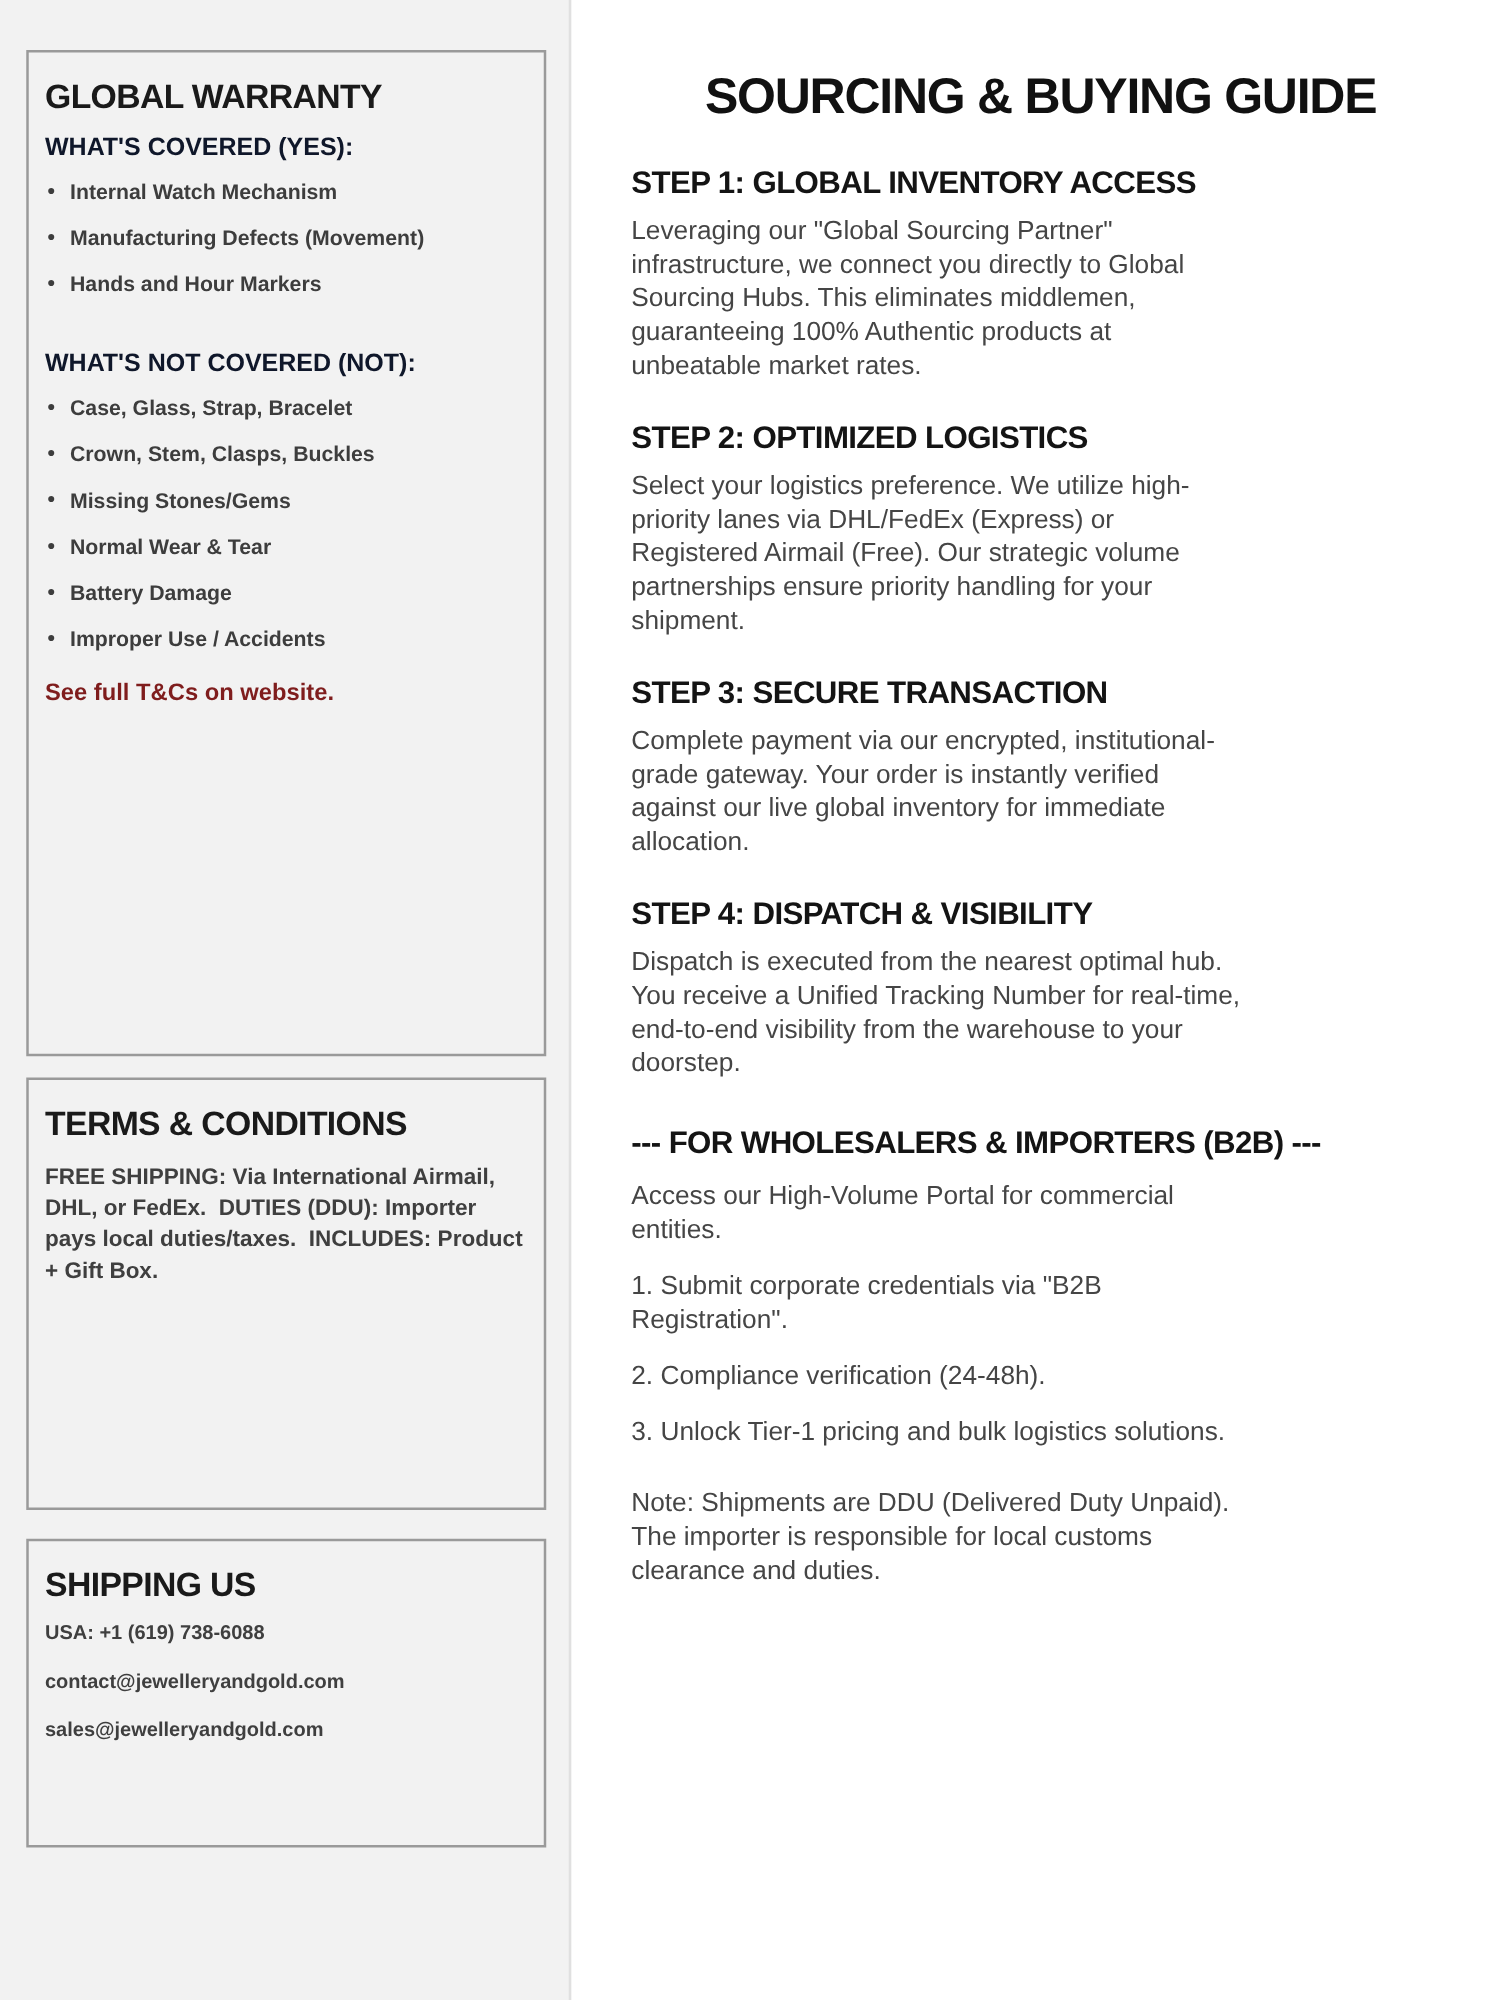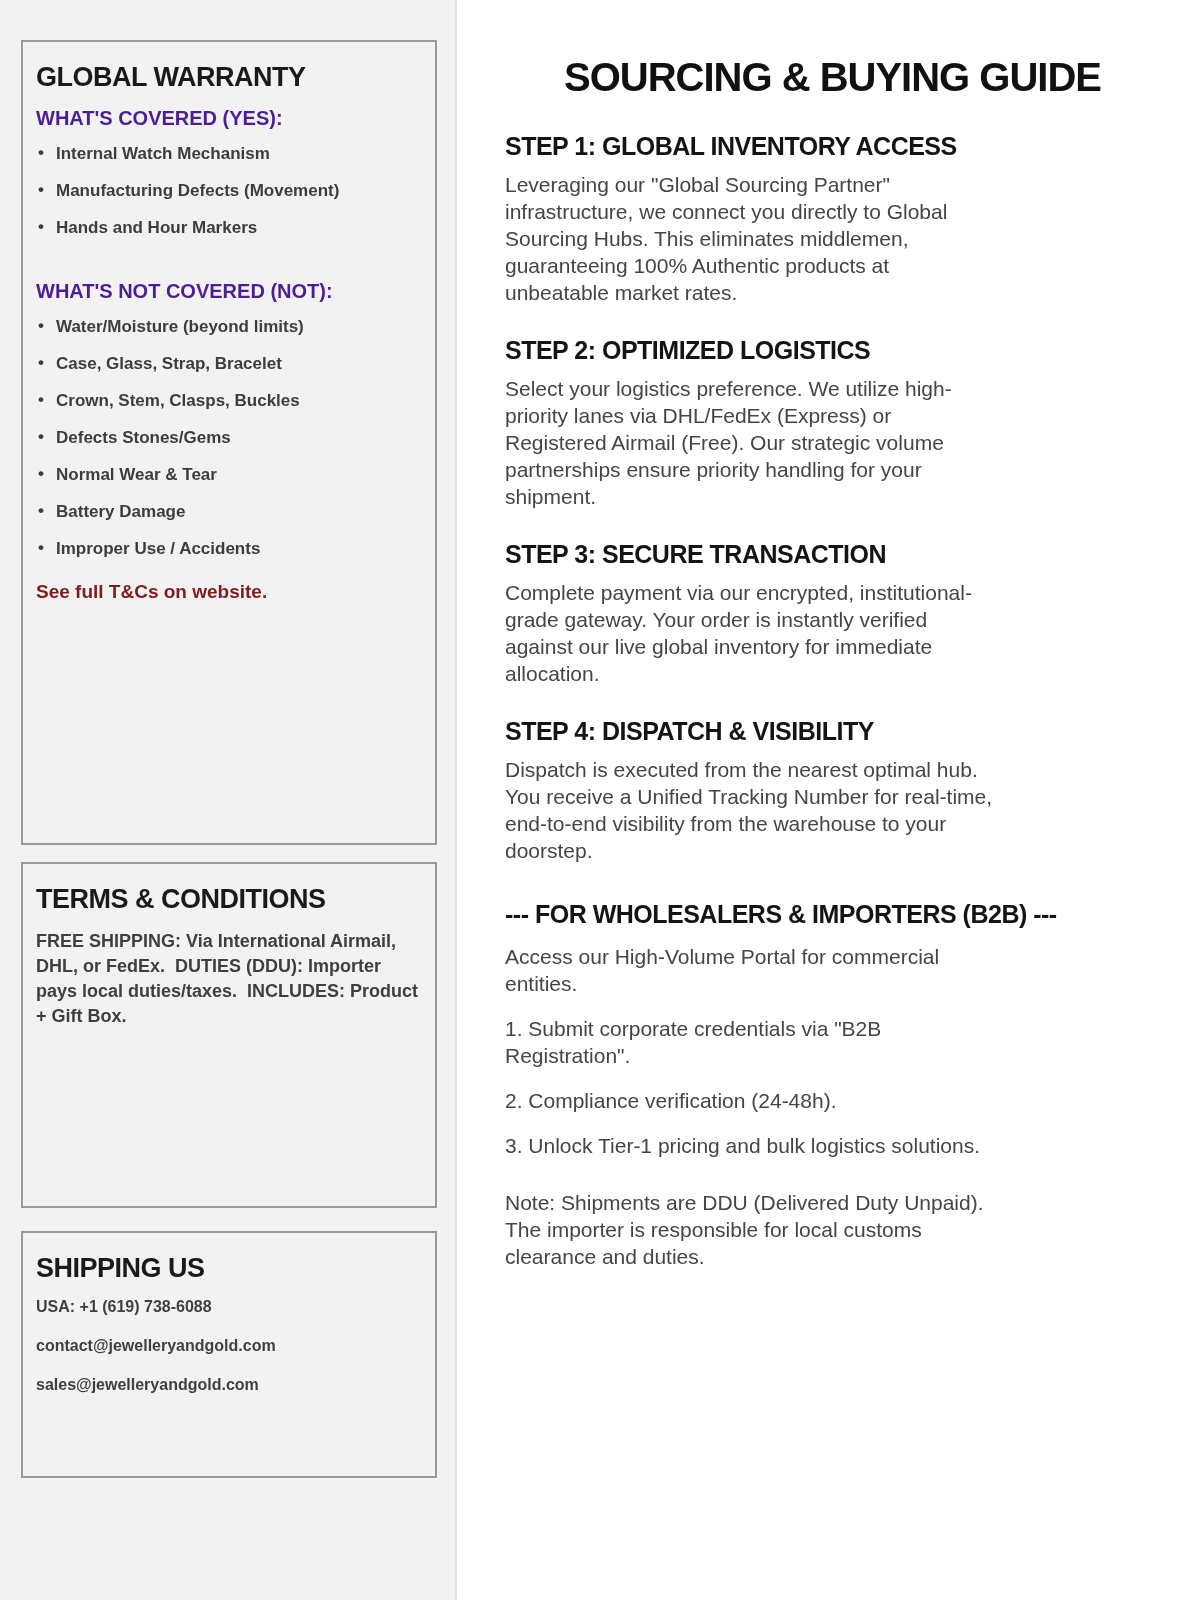--- a/index.html
+++ b/index.html
@@ -38,21 +38,21 @@
 
   .side-title {
     margin: 0 0 14px 0;
     font-size: 27px; font-weight: 700;
     letter-spacing: -0.5px;
     color: #1a1a1a;
   }
   .side-subhead {
     margin: 0 0 14px 0;
     font-size: 20px; font-weight: 700;
-    color: #4c1d95;
+    color: #0f172a;
   }
   .side-subhead.second { margin-top: 42px; }
   ul.side-list {
     list-style: none;
     margin: 0; padding: 0;
   }
   ul.side-list li {
     position: relative;
     padding-left: 20px;
     margin: 0 0 17px 0;
@@ -152,27 +152,26 @@
 
           <li>Internal Watch Mechanism</li>
 
           <li>Manufacturing Defects (Movement)</li>
 
           <li>Hands and Hour Markers</li>
         </ul>
       <h3 class="side-subhead second">WHAT'S NOT COVERED (NOT):</h3>
       <ul class="side-list">
 
-          <li>Water/Moisture (beyond limits)</li>
 
           <li>Case, Glass, Strap, Bracelet</li>
 
           <li>Crown, Stem, Clasps, Buckles</li>
 
-          <li>Defects Stones/Gems</li>
+          <li>Missing Stones/Gems</li>
 
           <li>Normal Wear &amp; Tear</li>
 
           <li>Battery Damage</li>
 
           <li>Improper Use / Accidents</li>
         </ul>
       <p class="side-footnote">See full T&amp;Cs on website.</p>
     </section>
 

